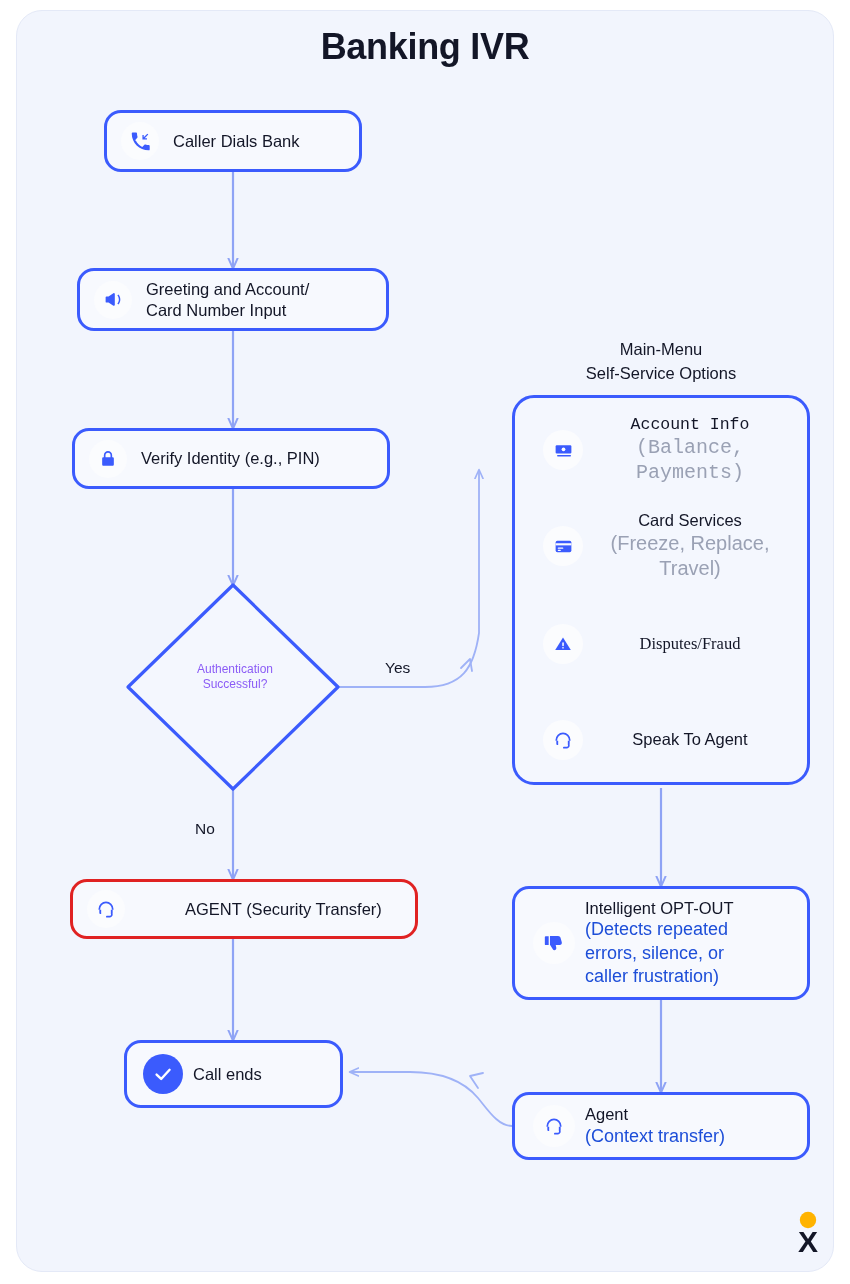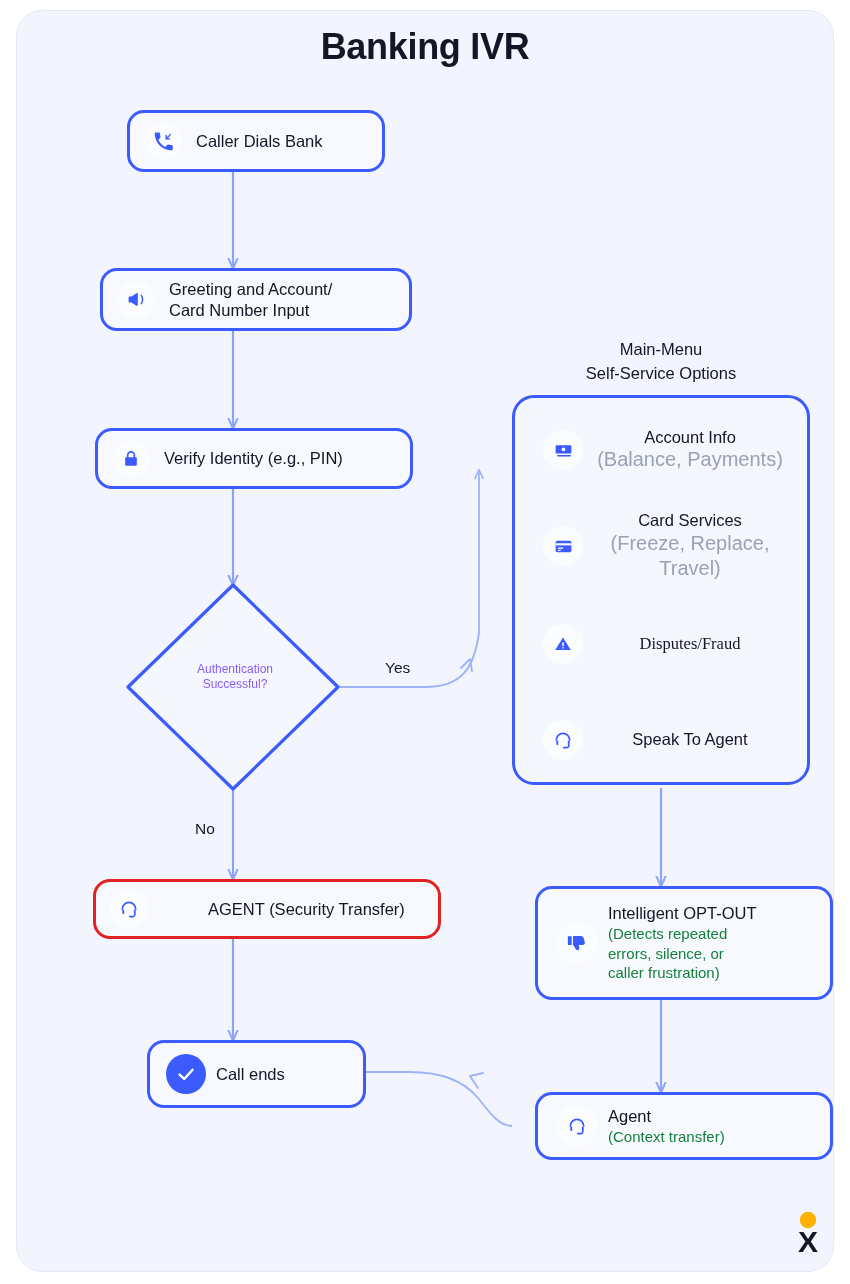--- a/index.html
+++ b/index.html
@@ -50,21 +50,20 @@
   
   .node {
     position: absolute;
     box-sizing: border-box;
     background: #f7f9fe;
     border: 3px solid #3b5bfd;
     border-radius: 17px;
     display: flex;
     align-items: center;
     z-index: 3;
-    margin-left: 23px;
   }
   .node.red { border-color: #e02222; gap: 46px; }
   .node .icon-circle {
     width: 38px;
     height: 38px;
     min-width: 38px;
     border-radius: 50%;
     background: #fbfcfe;
     display: flex;
     align-items: center;
@@ -79,22 +78,22 @@
     text-align: left;
     padding: 0 10px;
   }
   .node .label-main {
     font-size: 16.5px;
     color: #131627;
     line-height: 1.26;
     white-space: pre-line;
   }
   .node .label-sub {
-    font-size: 15px;
-    color: #15803d;
+    font-size: 18px;
+    color: #1d4ed8;
     line-height: 1.3;
     white-space: pre-line;
   }
   .node .label-left {
     text-align: left;
     flex: 1;
     padding-left: 14px;
   }
 
   
@@ -279,21 +278,21 @@
   <div class="edge-label" style="left:385px; top:659px;">Yes</div>
   <div class="edge-label" style="left:195px; top:820px;">No</div>
 
   <div id="menu-heading">
     <div>Main-Menu</div>
     <div>Self-Service Options</div>
   </div>
 
   <div id="menu-panel">
 
-    <div class="menu-item" style="top:24px;">
+    <div class="menu-item" style="top:24px;font-family:Liberation Mono, monospace;">
       <span class="icon-circle">
         <svg width="21" height="21" viewBox="0 0 24 24" fill="#3b5bfd">
           <rect x="3" y="6" width="18" height="9.5" rx="1.3"></rect>
           <circle cx="12" cy="10.7" r="2.1" fill="#fbfcfe"></circle>
           <rect x="4.6" y="17" width="16" height="1.9" rx="0.9"></rect>
         </svg>
       </span>
       <span class="mi-text">
         <span class="mi-title">Account Info</span><br>
         <span class="mi-sub">(Balance, Payments)</span>

